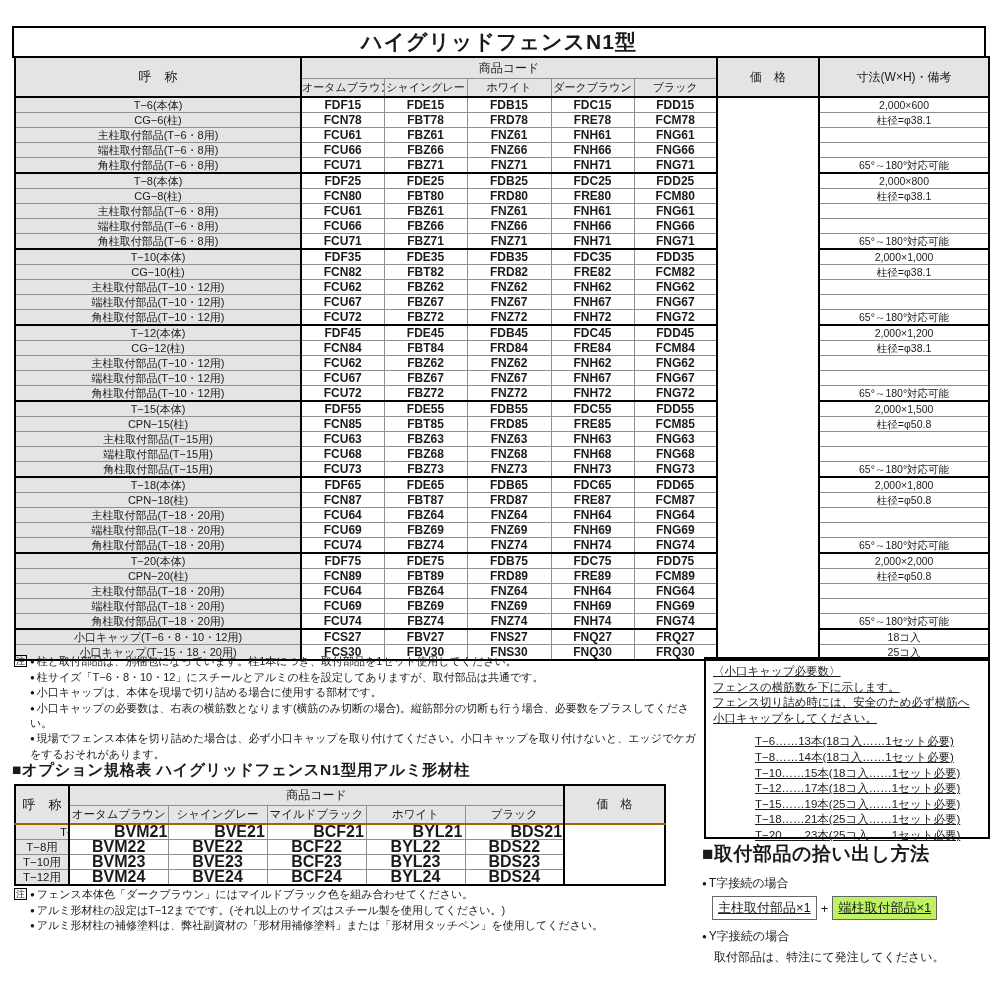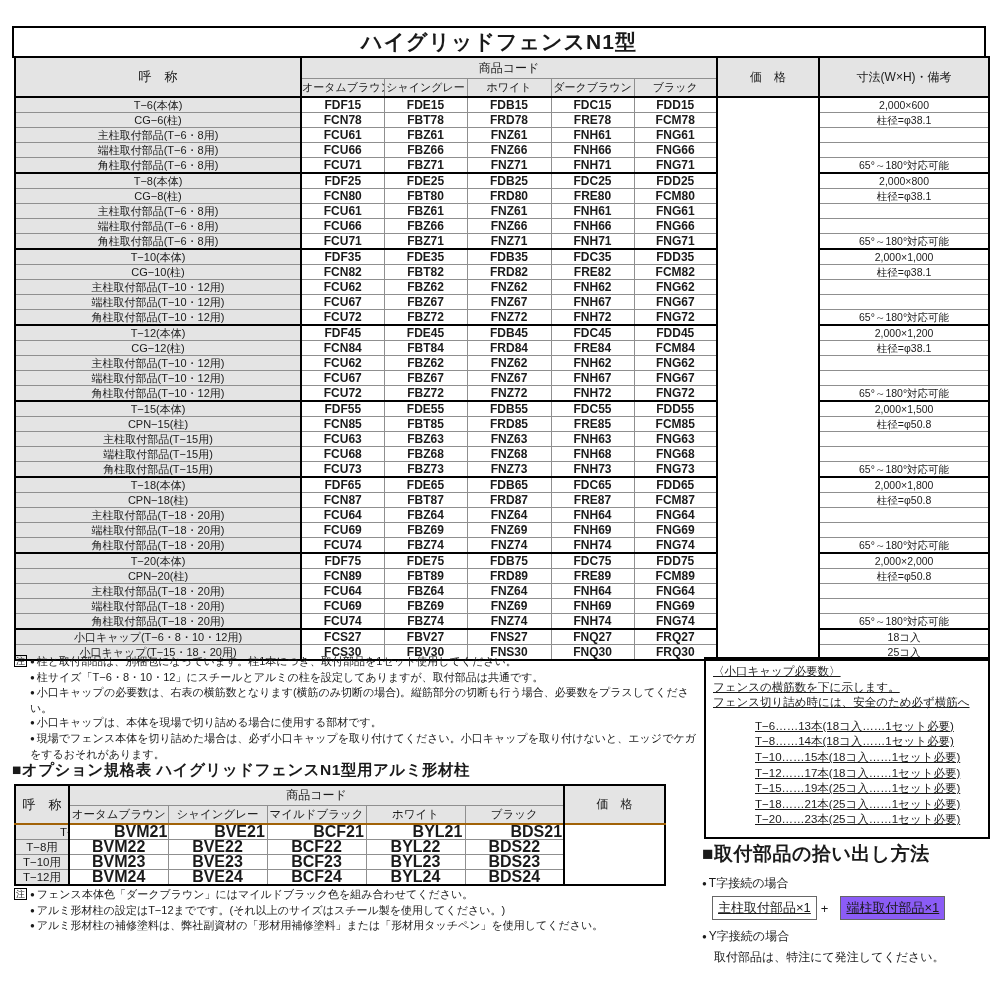--- a/index.html
+++ b/index.html
@@ -58,21 +58,21 @@
   .option-table tbody tr:first-child td{border-top:2px solid #a16207;padding-left:44px;}
   .option-table td.price-cell{border-left:2px solid #000;}
 
   
   .pickup{position:absolute;left:702px;top:841px;width:292px;}
   .pickup-heading{font-size:19px;font-weight:bold;margin:0 0 8px 0;letter-spacing:.5px;}
   .pickup .case{font-size:12px;margin:4px 0;}
   .pickup .case::before{content:"●";font-size:8px;vertical-align:1px;margin-right:2px;}
   .pickup .box-row{margin:4px 0 8px 10px;font-size:13px;display:flex;align-items:center;gap:4px;}
   .pickup .part-box{border:1px solid #666;padding:2px 5px;background:#fff;text-decoration:underline;}
-  .pickup .part-box.shaded{background:#8b5cf6;margin-left:8px;}
+  .pickup .part-box.shaded{background:#bef264;}
   .pickup .y-text{font-size:12px;margin:4px 0 0 12px;}
 </style>
 </head>
 <body>
 
 <div class="sheet">
 
   <div class="title-box">
     <span class="title-main">ハイグリッドフェンスN1型</span>
   </div>
@@ -439,31 +439,32 @@
           <td class="dim">25コ入</td>
         </tr>
       </tbody>
   </table>
 
   <div class="notes notes-main">
     <span class="note-marker">注</span>
     <ul id="main-notes-list">
         <li>柱と取付部品は、別梱包になっています。柱1本につき、取付部品を1セット使用してください。</li>
         <li>柱サイズ「T−6・8・10・12」にスチールとアルミの柱を設定してありますが、取付部品は共通です。</li>
+        <li>小口キャップは、本体を現場で切り詰める場合に使用する部材です。</li>
         <li>小口キャップの必要数は、右表の横筋数となります(横筋のみ切断の場合)。縦筋部分の切断も行う場合、必要数をプラスしてください。</li>
-        <li>小口キャップは、本体を現場で切り詰める場合に使用する部材です。</li>
         <li>現場でフェンス本体を切り詰めた場合は、必ず小口キャップを取り付けてください。小口キャップを取り付けないと、エッジでケガをするおそれがあります。</li>
       </ul>
   </div>
 
   <div class="cap-box">
     <div class="cap-title">〈小口キャップ必要数〉</div>
     <div id="cap-lines">
         <div>フェンスの横筋数を下に示します。</div>
         <div>フェンス切り詰め時には、安全のため必ず横筋へ</div>
+        <div>小口キャップをしてください。</div>
       </div>
     <ul id="cap-items">
         <li>T−6……13本(18コ入……1セット必要)</li>
         <li>T−8……14本(18コ入……1セット必要)</li>
         <li>T−10……15本(18コ入……1セット必要)</li>
         <li>T−12……17本(18コ入……1セット必要)</li>
         <li>T−15……19本(25コ入……1セット必要)</li>
         <li>T−18……21本(25コ入……1セット必要)</li>
         <li>T−20……23本(25コ入……1セット必要)</li>
       </ul>

